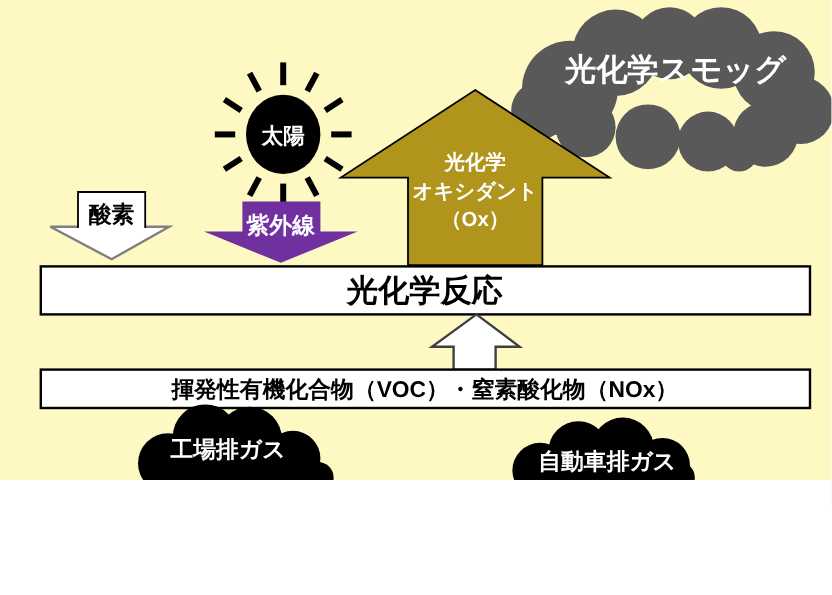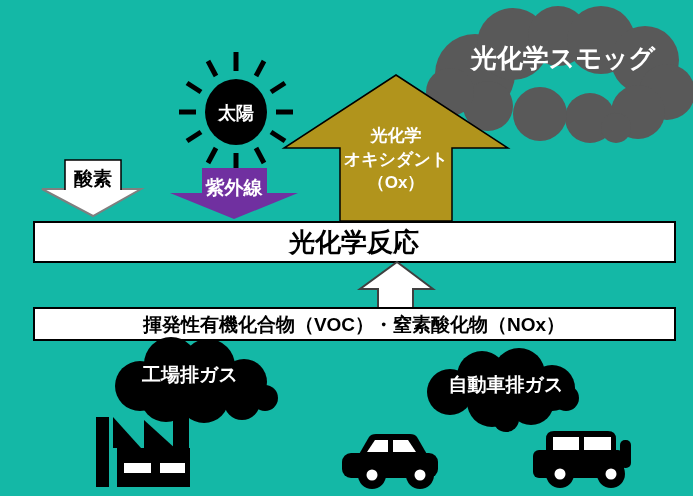--- a/index.html
+++ b/index.html
@@ -1,19 +1,19 @@
 <!DOCTYPE html>
 <html><head>
 <meta charset="utf-8">
 <style>
   html,body{margin:0;padding:0;background:#fff;}
   #canvas{
     position:relative;
-    width:693px;height:496px;
-    background:#14b8a6;
+    width:693px;height:400px;
+    background:#fef9c3;
     overflow:hidden;
     font-family:"Liberation Sans","DejaVu Sans",sans-serif;
   }
   svg{position:absolute;left:0;top:0;}
   text{
     font-family:"Liberation Sans","DejaVu Sans",sans-serif;
     font-weight:bold;
     text-anchor:middle;
   }
   .t-white{fill:#ffffff;}

